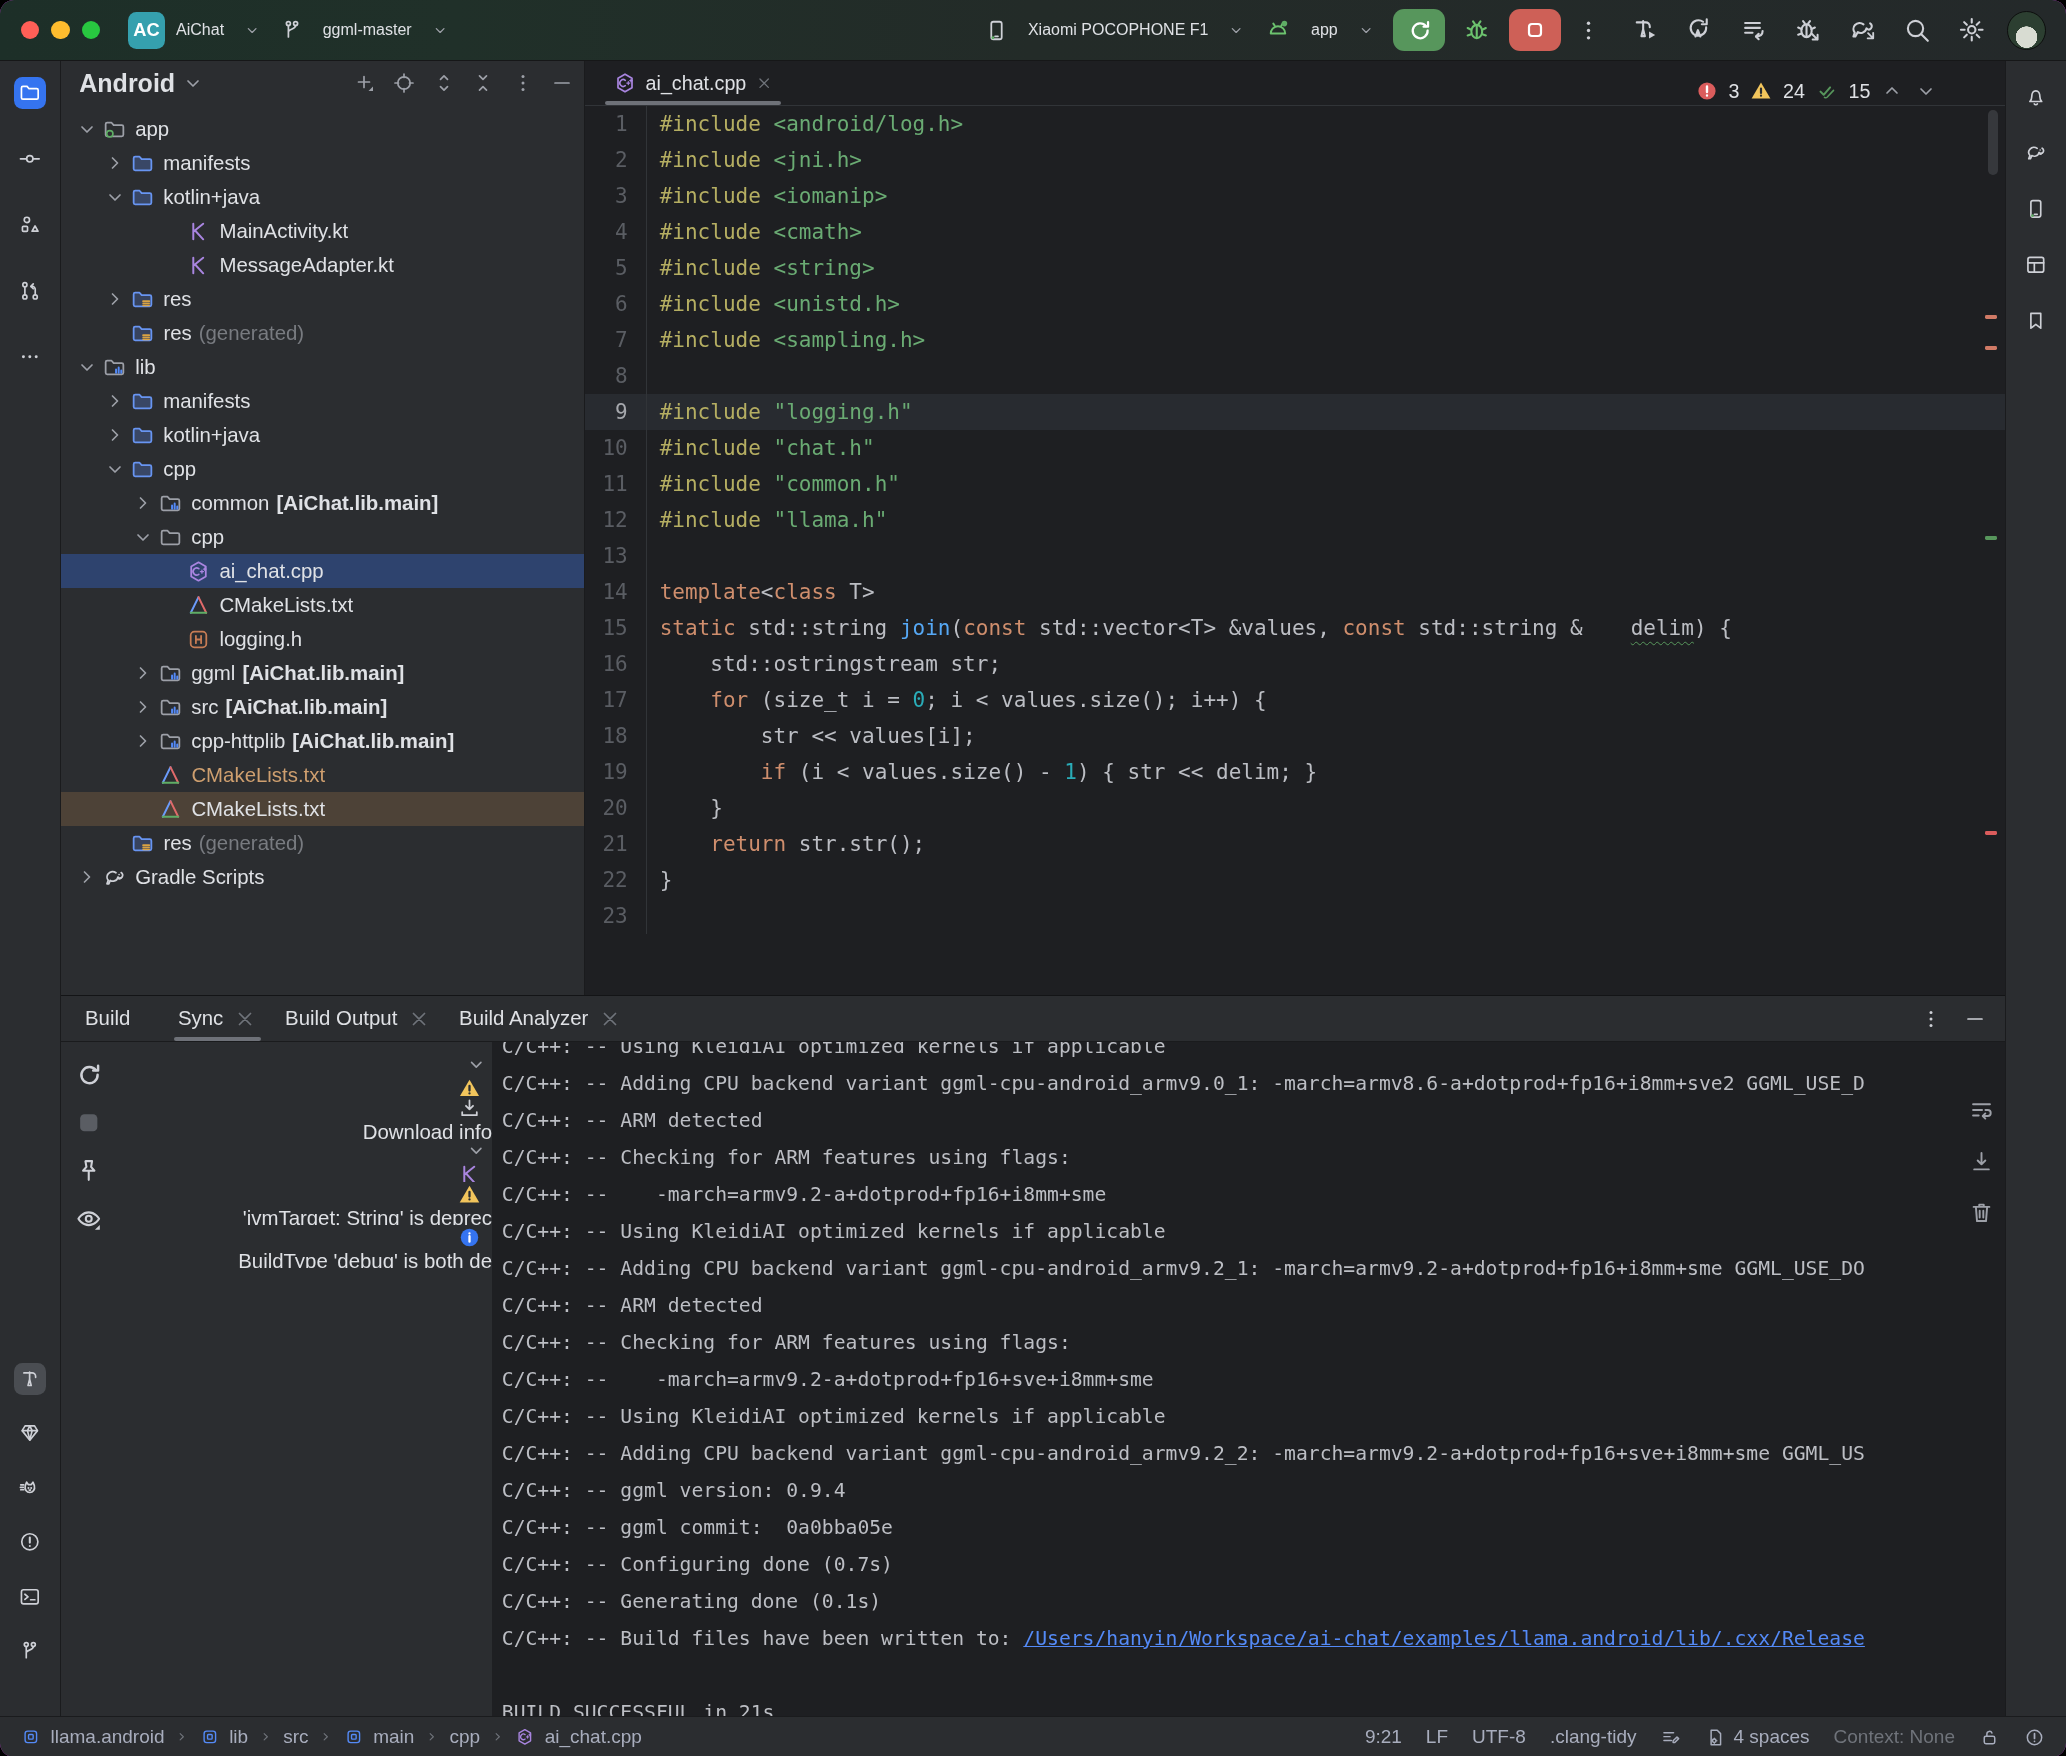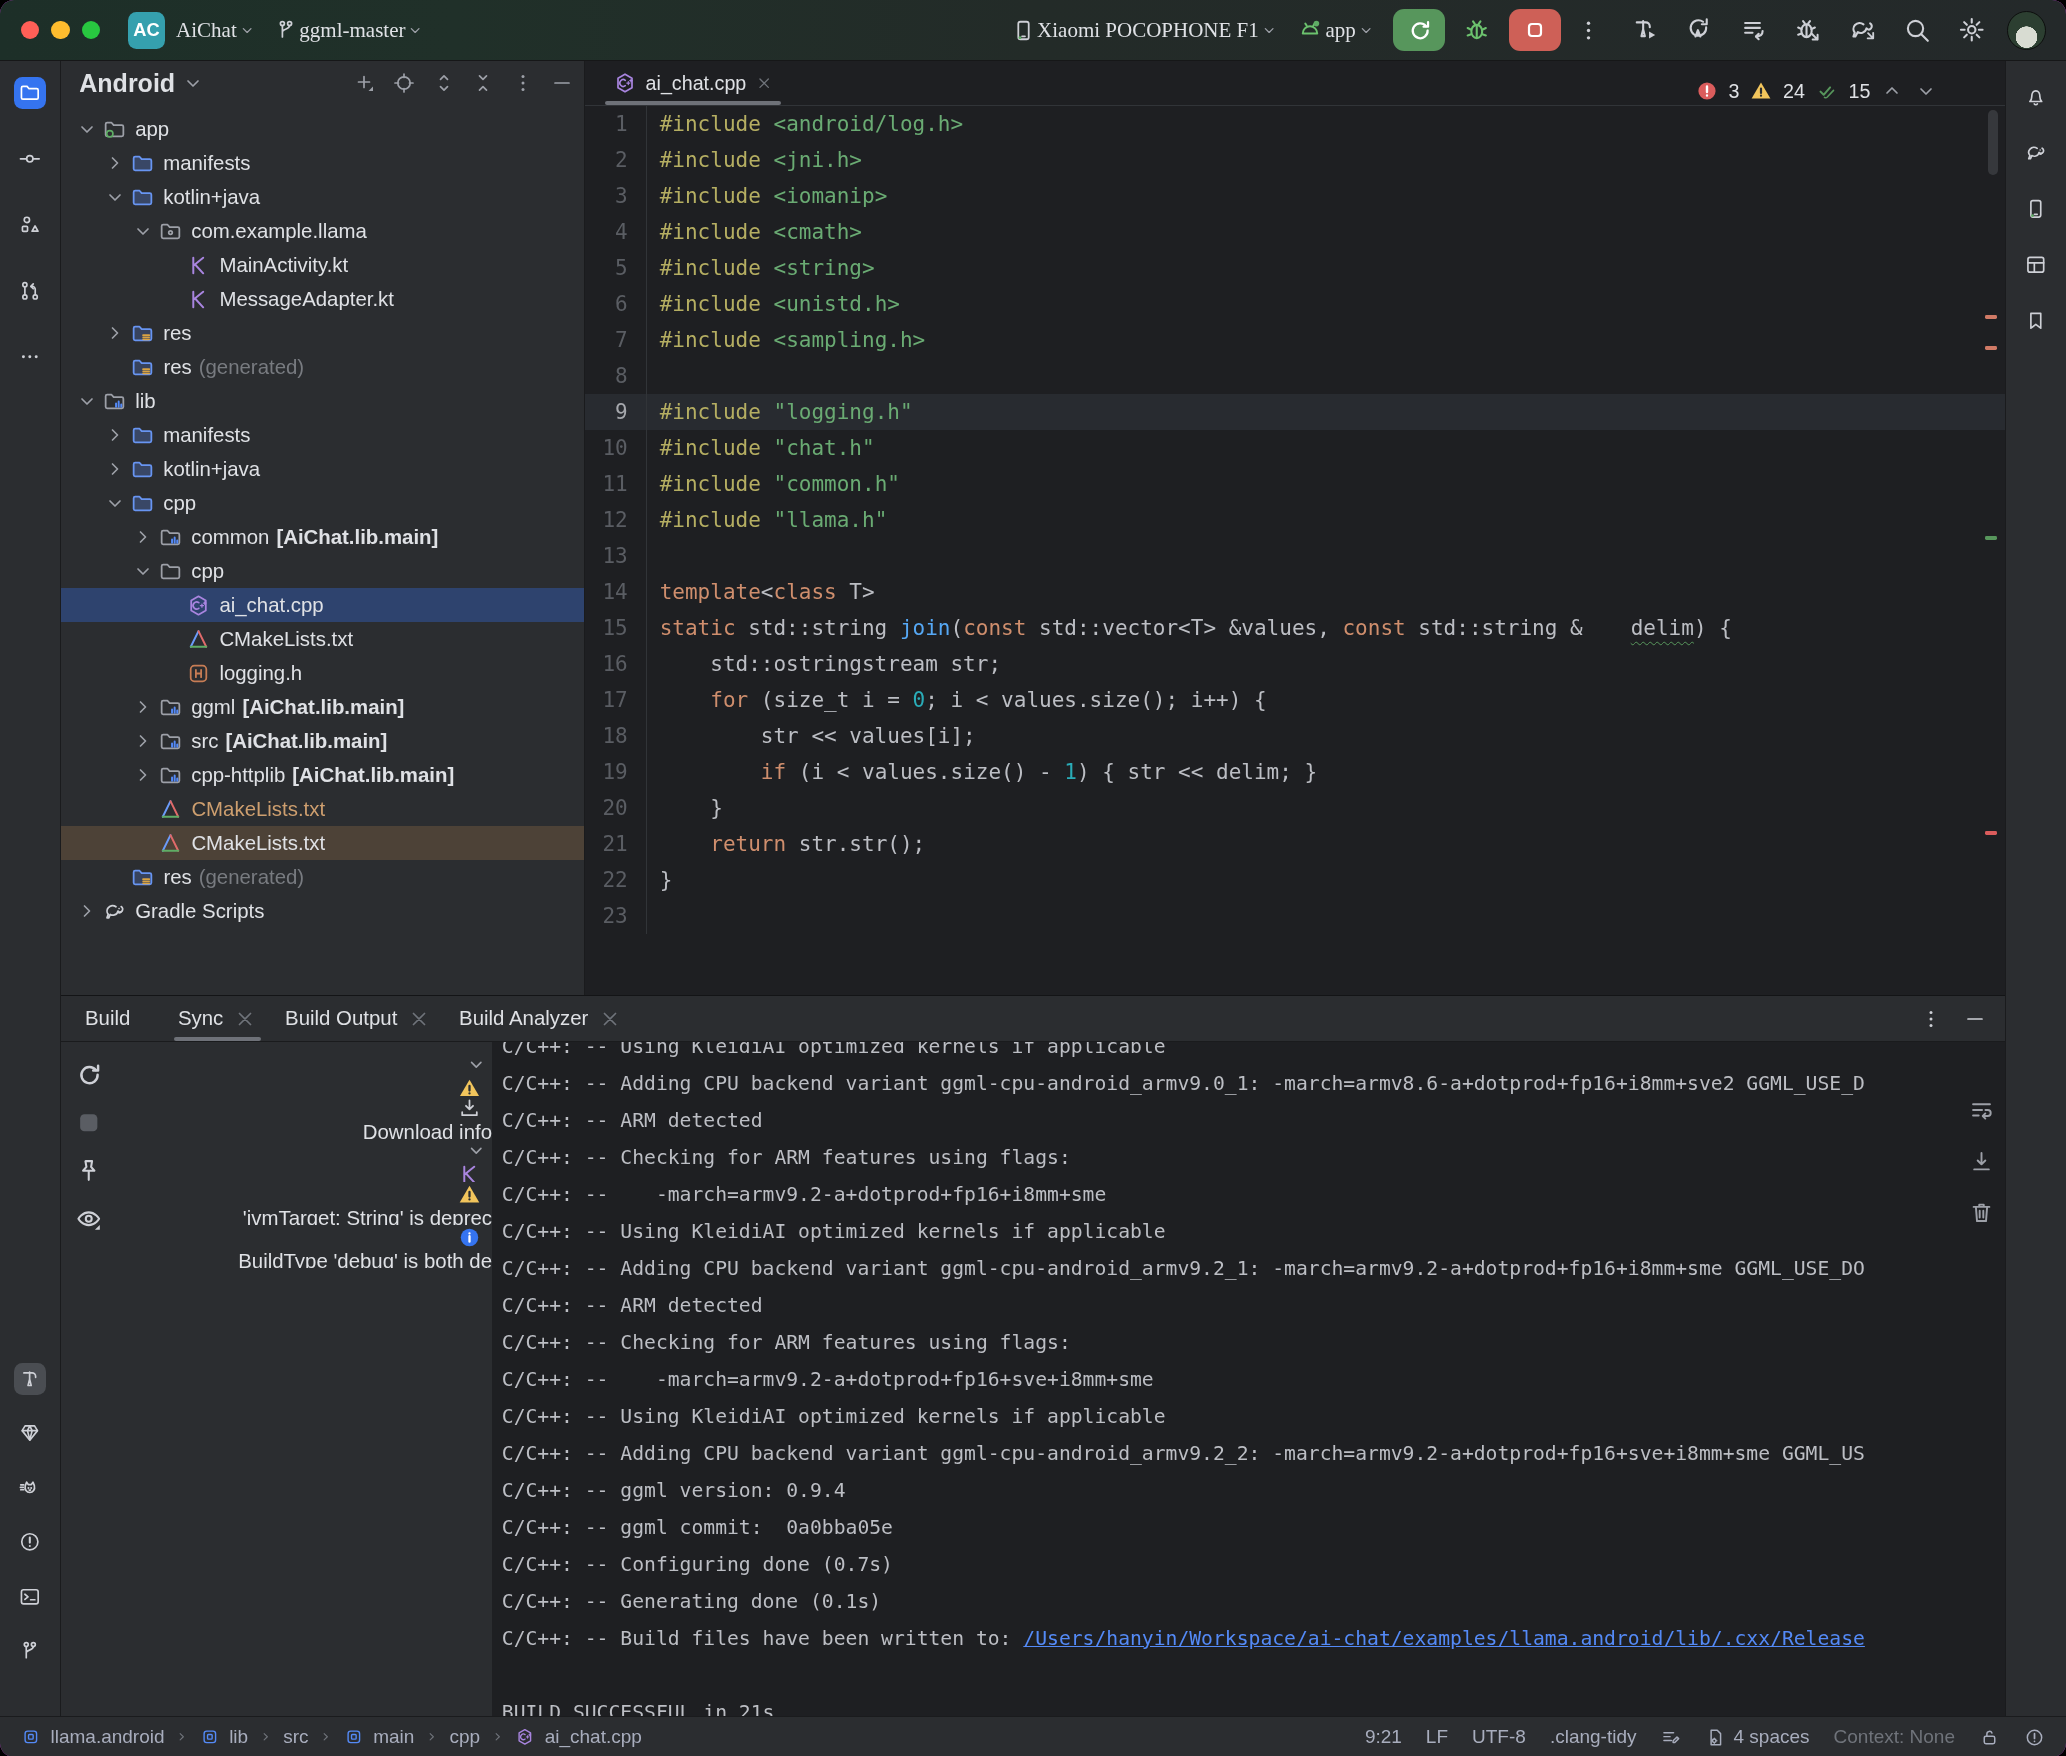--- a/index.html
+++ b/index.html
@@ -6,21 +6,21 @@
   body{width:2066px;height:1757px;font-family:"Liberation Sans",sans-serif;-webkit-font-smoothing:antialiased;}
   .window{position:relative;width:2066px;height:1757px;border-radius:14px;overflow:hidden;background:#d946ef;color:#dfe1e5;}
   svg{display:block;}
   .ic{display:inline-flex;align-items:center;justify-content:center;color:#ced0d6;flex:none;}
   .ic svg{width:100%;height:100%;}
   
   .titlebar{height:60px;display:flex;align-items:center;background:linear-gradient(90deg,#1d2f28 0%,#203029 22%,#232b28 50%,#24292a 100%);border-bottom:0.7px solid #161718;}
   .traffic{display:flex;gap:12px;margin:0 28px 0 21px;}
   .traffic span{width:18.3px;height:18.3px;border-radius:50%;}
   .badge{width:37px;height:37px;border-radius:8.4px;background:#35a0ae;color:#fff;font-weight:bold;font-size:18.3px;display:flex;align-items:center;justify-content:center;margin-right:11.2px;}
-  .tb-item{display:flex;align-items:center;gap:1px;font-size:21px;color:#dfe1e5;margin-right:18.3px;font-family:Liberation Serif, serif;}
+  .tb-item{display:flex;align-items:center;gap:19px;font-size:16px;color:#dfe1e5;margin-right:18.3px;}
   .chev{width:18.3px;height:18.3px;color:#9da0a8;}
   .tb-icons{display:flex;align-items:center;gap:25px;margin:0 21px 0 28px;}
   .tb-icons .ic{width:29.5px;height:29.5px;}
   .runbtn{width:52px;height:42px;border-radius:11.2px;display:flex;align-items:center;justify-content:center;}
   .avatar{width:37px;height:37px;border-radius:50%;background:radial-gradient(circle at 50% 68%,#d8dcd2 0 34%,#2c3f31 35% 100%);border:0.7px solid #0d0f0e;}
   .spacer{flex:1;}
   
   .main{position:absolute;top:61px;left:0;right:0;bottom:41px;display:flex;}
   .strip{background:#2b2d30;display:flex;flex-direction:column;align-items:center;}
   .strip.left{width:60px;border-right:0.7px solid #1a1b1d;padding-top:15.5px;gap:34px;}
@@ -404,34 +404,20 @@
                     <path d="M7 10l5 5 5-5"></path>
                   </svg>
                 </span>
                 <span class="ic ">
                   <svg viewBox="0 0 24 24" fill="none" stroke="currentColor" stroke-width="1.7" stroke-linecap="round" stroke-linejoin="round">
                     <path d="M3.5 7A1.5 1.5 0 0 1 5 5.5h4.2l2 2.3H19A1.5 1.5 0 0 1 20.5 9.3V17a1.5 1.5 0 0 1-1.5 1.5H5A1.5 1.5 0 0 1 3.5 17z" stroke="#6895f2" fill="rgba(83,120,202,.35)"></path>
                   </svg>
                 </span>
                 <span class="lbl">kotlin+java</span>
               </div>
-              <div class="trow" style="padding-left:70px">
-                <span class="ic cv">
-                  <svg viewBox="0 0 24 24" fill="none" stroke="currentColor" stroke-width="1.7" stroke-linecap="round" stroke-linejoin="round">
-                    <path d="M7 10l5 5 5-5"></path>
-                  </svg>
-                </span>
-                <span class="ic ">
-                  <svg viewBox="0 0 24 24" fill="none" stroke="currentColor" stroke-width="1.7" stroke-linecap="round" stroke-linejoin="round">
-                    <path d="M3.5 7A1.5 1.5 0 0 1 5 5.5h4.2l2 2.3H19A1.5 1.5 0 0 1 20.5 9.3V17a1.5 1.5 0 0 1-1.5 1.5H5A1.5 1.5 0 0 1 3.5 17z" stroke="#9da0a8"></path>
-                    <circle cx="12" cy="13" r="1.7" stroke="#9da0a8"></circle>
-                  </svg>
-                </span>
-                <span class="lbl">com.example.llama</span>
-              </div>
               <div class="trow" style="padding-left:125px">
                 <span class="ic ">
                   <svg viewBox="0 0 24 24" fill="none" stroke="currentColor" stroke-width="1.7" stroke-linecap="round" stroke-linejoin="round">
                     <path d="M7 4.5v15M16.5 4.5L7 12.2M8.5 10.8l8 8.7" stroke="#a985e0" stroke-width="1.9"></path>
                   </svg>
                 </span>
                 <span class="lbl">MainActivity.kt</span>
               </div>
               <div class="trow" style="padding-left:125px">
                 <span class="ic ">

